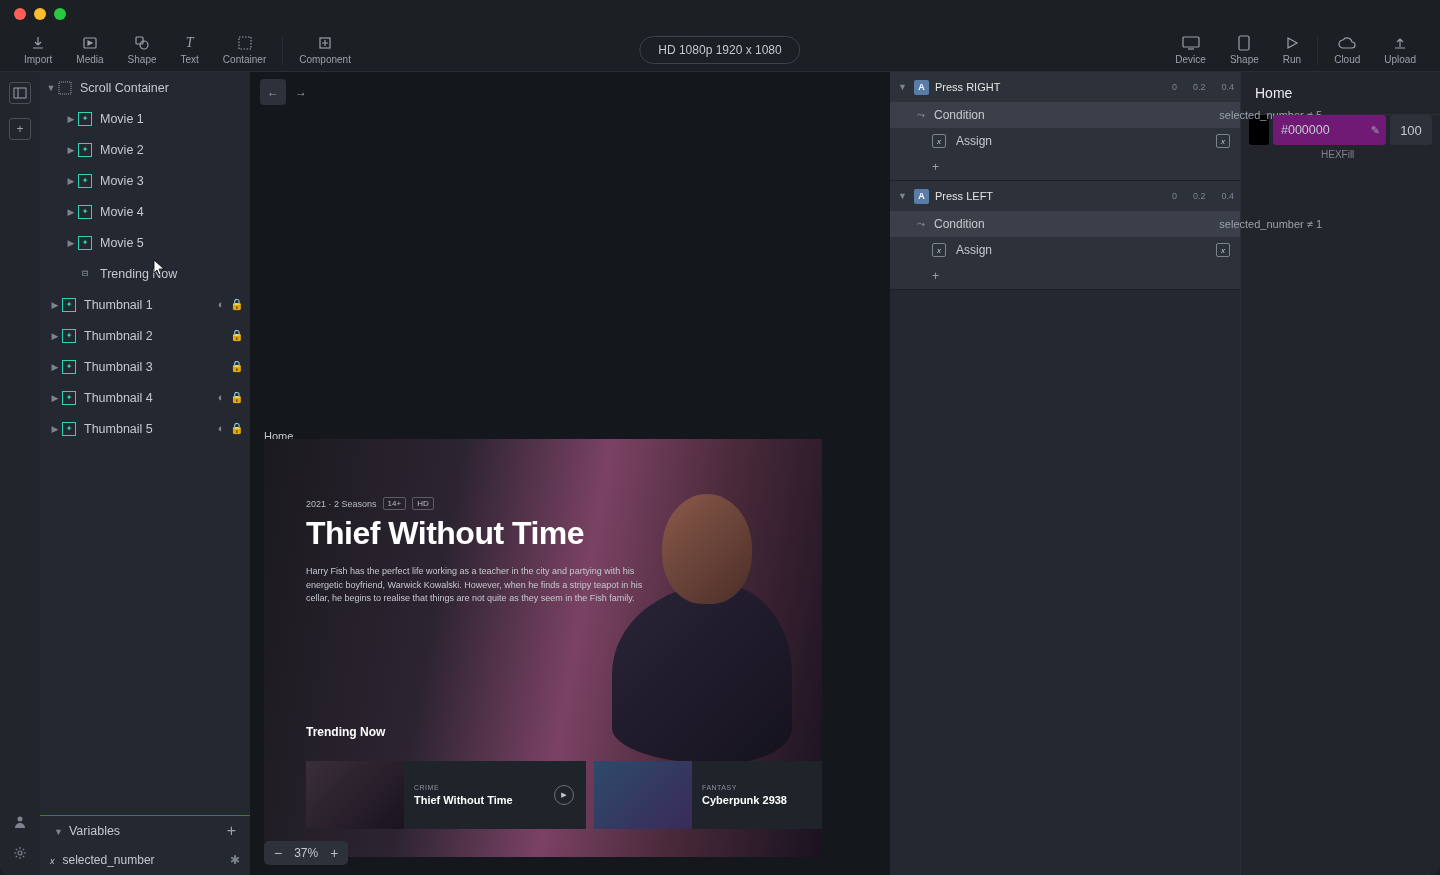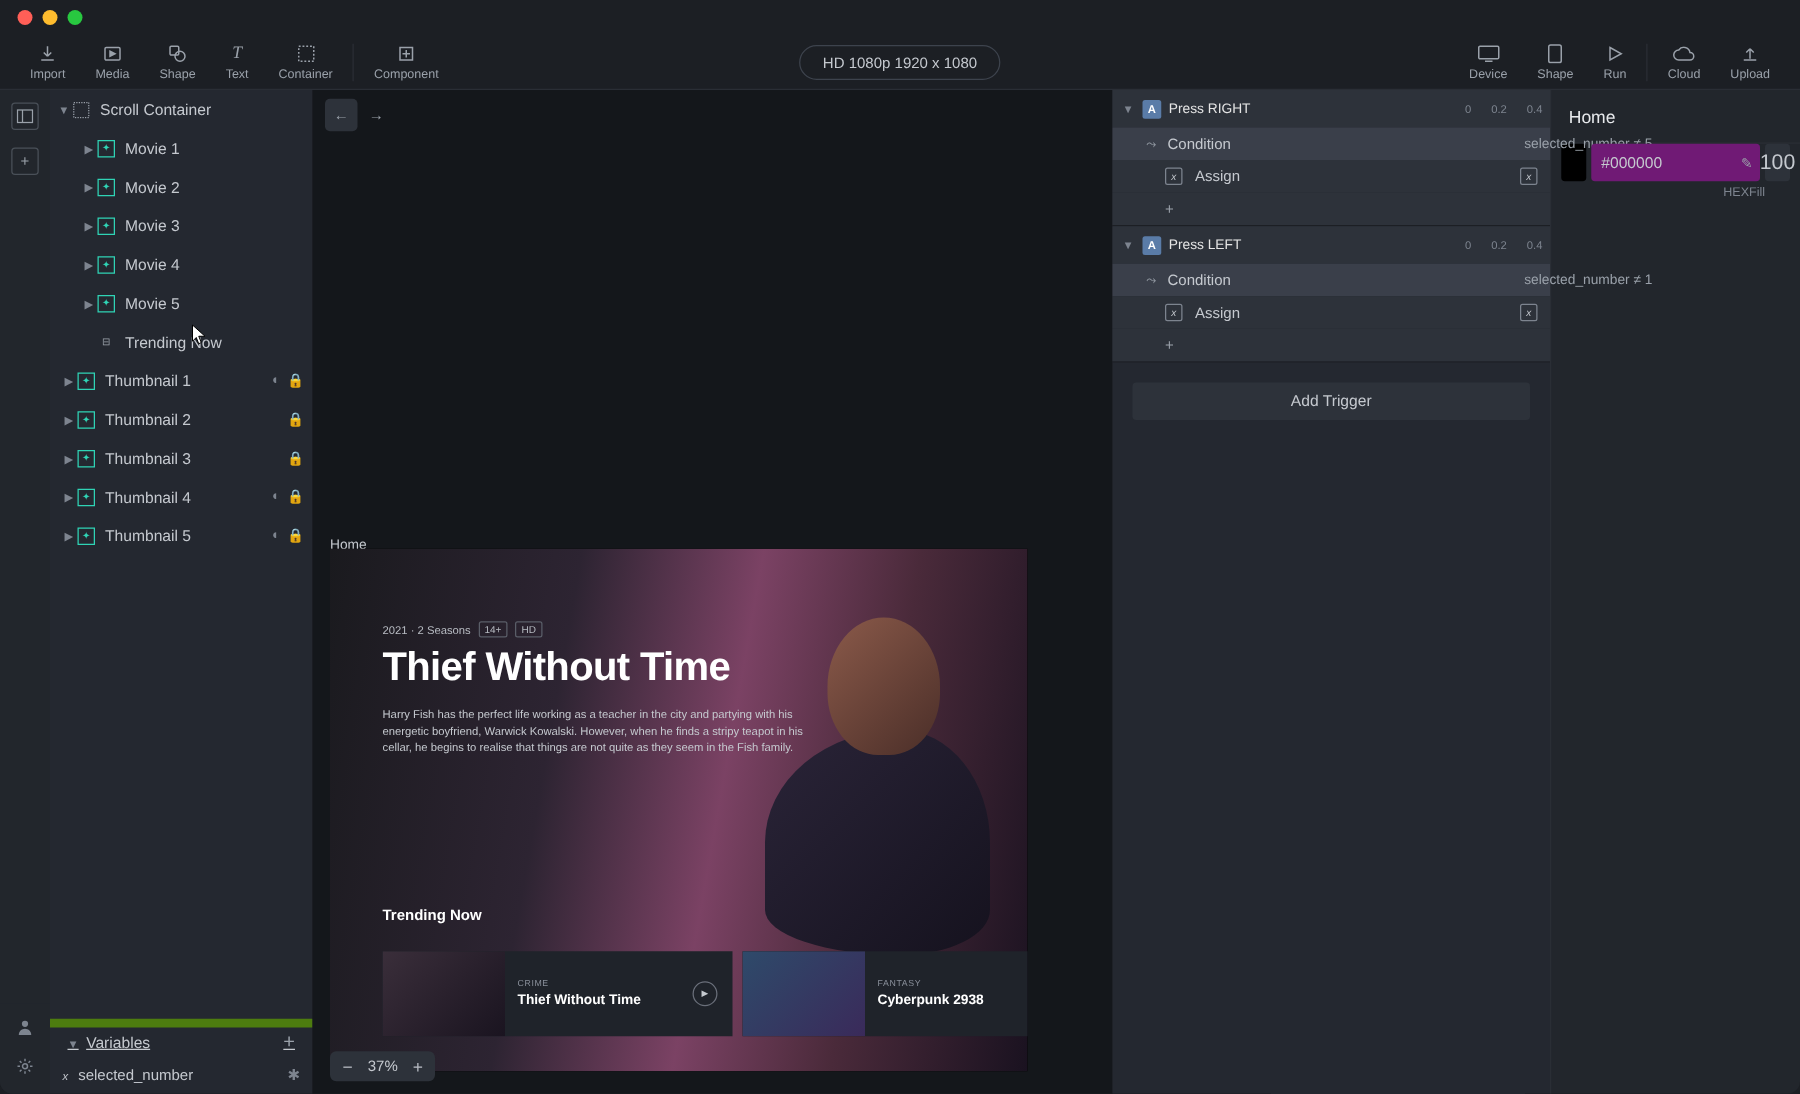--- a/index.html
+++ b/index.html
@@ -20,21 +20,21 @@
 .main{display:flex;height:803px;position:relative;}
 .rail{width:40px;display:flex;flex-direction:column;align-items:center;padding-top:10px;gap:14px;background:#22262c;}
 .rail-btn{width:22px;height:22px;border:1px solid #4a5058;border-radius:3px;display:flex;align-items:center;justify-content:center;cursor:pointer;}
 .hierarchy{width:210px;background:#242830;display:flex;flex-direction:column;position:relative;}
 .tree-area{flex:1;overflow:hidden;}
 .tree-row{display:flex;align-items:center;height:31px;padding-right:8px;cursor:pointer;font-size:12.5px;color:#c5c9cf;position:relative;}
 .tree-row .chev{width:14px;display:flex;justify-content:center;color:#7d848f;font-size:9px;}
 .tree-row .ico{width:14px;height:14px;border:1px solid #2fd4b5;color:#2fd4b5;display:flex;align-items:center;justify-content:center;font-size:8px;margin-right:8px;}
 .tree-row .ico.grid{border:none;color:#9aa1aa;}
 .tree-row .rico{position:absolute;right:6px;display:flex;gap:6px;font-size:11px;color:#7d848f;}
-.variables-header{height:30px;display:flex;align-items:center;padding:0 14px;border-top:7px solid #4d7c0f;justify-content:space-between;font-size:12.5px;text-decoration:underline;}
+.variables-header{height:30px;display:flex;align-items:center;padding:0 14px;border-top:1px solid #4d7c0f;justify-content:space-between;font-size:12.5px;}
 .var-row{height:30px;display:flex;align-items:center;padding:0 10px;gap:8px;position:relative;}
 .var-row .bug{position:absolute;right:10px;color:#7d848f;}
 .rail-bottom{position:absolute;left:0;bottom:0;width:40px;display:flex;flex-direction:column;align-items:center;gap:14px;padding:12px 0;background:#22262c;z-index:5;}
 .rail-bottom .bicon{color:#7d848f;cursor:pointer;font-size:14px;}
 .canvas-area{flex:1;background:#14171b;display:flex;flex-direction:column;position:relative;}
 .canvas-header{height:40px;display:flex;align-items:center;padding:0 10px;}
 .nav-btn{width:26px;height:26px;border-radius:4px;display:flex;align-items:center;justify-content:center;margin-right:2px;color:#9aa1aa;cursor:pointer;}
 .nav-btn.active{background:#2d323a;}
 .artboard-wrapper{flex:1;position:relative;overflow:hidden;}
 .artboard-label{position:absolute;left:14px;top:318px;font-size:11px;color:#c5c9cf;}
@@ -76,22 +76,22 @@
 .trigger-note{position:absolute;right:-82px;font-size:11px;color:#9aa1aa;white-space:nowrap;}
 .add-trigger-btn{margin:16px;height:30px;background:#2d323a;border-radius:3px;display:flex;align-items:center;justify-content:center;font-size:12.5px;cursor:pointer;}
 .inspector{width:200px;background:#22262c;border-left:1px solid #2a2e35;padding:0;}
 .insp-title{font-size:14px;color:#e8eaed;height:42px;display:flex;align-items:center;padding:0 14px;}
 .insp-divider{height:1px;background:#2a2e35;}
 .insp-section-label{font-size:12px;color:#c5c9cf;padding:12px 14px 8px;}
 .bg-row{display:flex;gap:4px;padding:0 8px;}
 .swatch{width:20px;height:30px;background:#000;border-radius:3px;}
 .hex-field{flex:1;height:30px;background:#701a75;border-radius:3px;display:flex;align-items:center;padding:0 8px;font-size:12.5px;position:relative;}
 .hex-field .eyedrop{position:absolute;right:6px;color:#9aa1aa;font-size:11px;}
-.fill-field{width:20px;height:30px;background:#2d323a;border-radius:3px;display:flex;align-items:center;justify-content:center;font-size:17px;}
-.sub-labels{display:flex;padding:4px 8px 0;justify-content:flex-end;font-size:10px;color:#7d848f;}
+.fill-field{width:42px;height:30px;background:#2d323a;border-radius:3px;display:flex;align-items:center;justify-content:center;font-size:13px;}
+.sub-labels{display:flex;padding:4px 8px 0;justify-content:flex-start;font-size:10px;color:#7d848f;}
 .cursor-arrow{position:absolute;z-index:999;pointer-events:none;}
 </style>
 </head>
 <body>
 
 <div class="titlebar">
   <div class="traffic-lights">
     <div class="tl red"></div>
     <div class="tl yellow"></div>
     <div class="tl green"></div>
@@ -425,21 +425,20 @@
             <span>Assign</span>
             <span class="endico">
               <i>x</i>
             </span>
           </div>
           <div class="trigger-row add">
             <span>+</span>
           </div>
         </div>
       </div>
-    <div class="add-trigger-btn">Add Trigger</div>
   </div>
 
   <div class="inspector">
     <div class="insp-title">Home</div>
     <div class="insp-divider"></div>
     <div class="bg-row">
       <div class="swatch"></div>
       <div class="hex-field">
           <span>#000000</span>
           <span class="eyedrop">✎</span>

